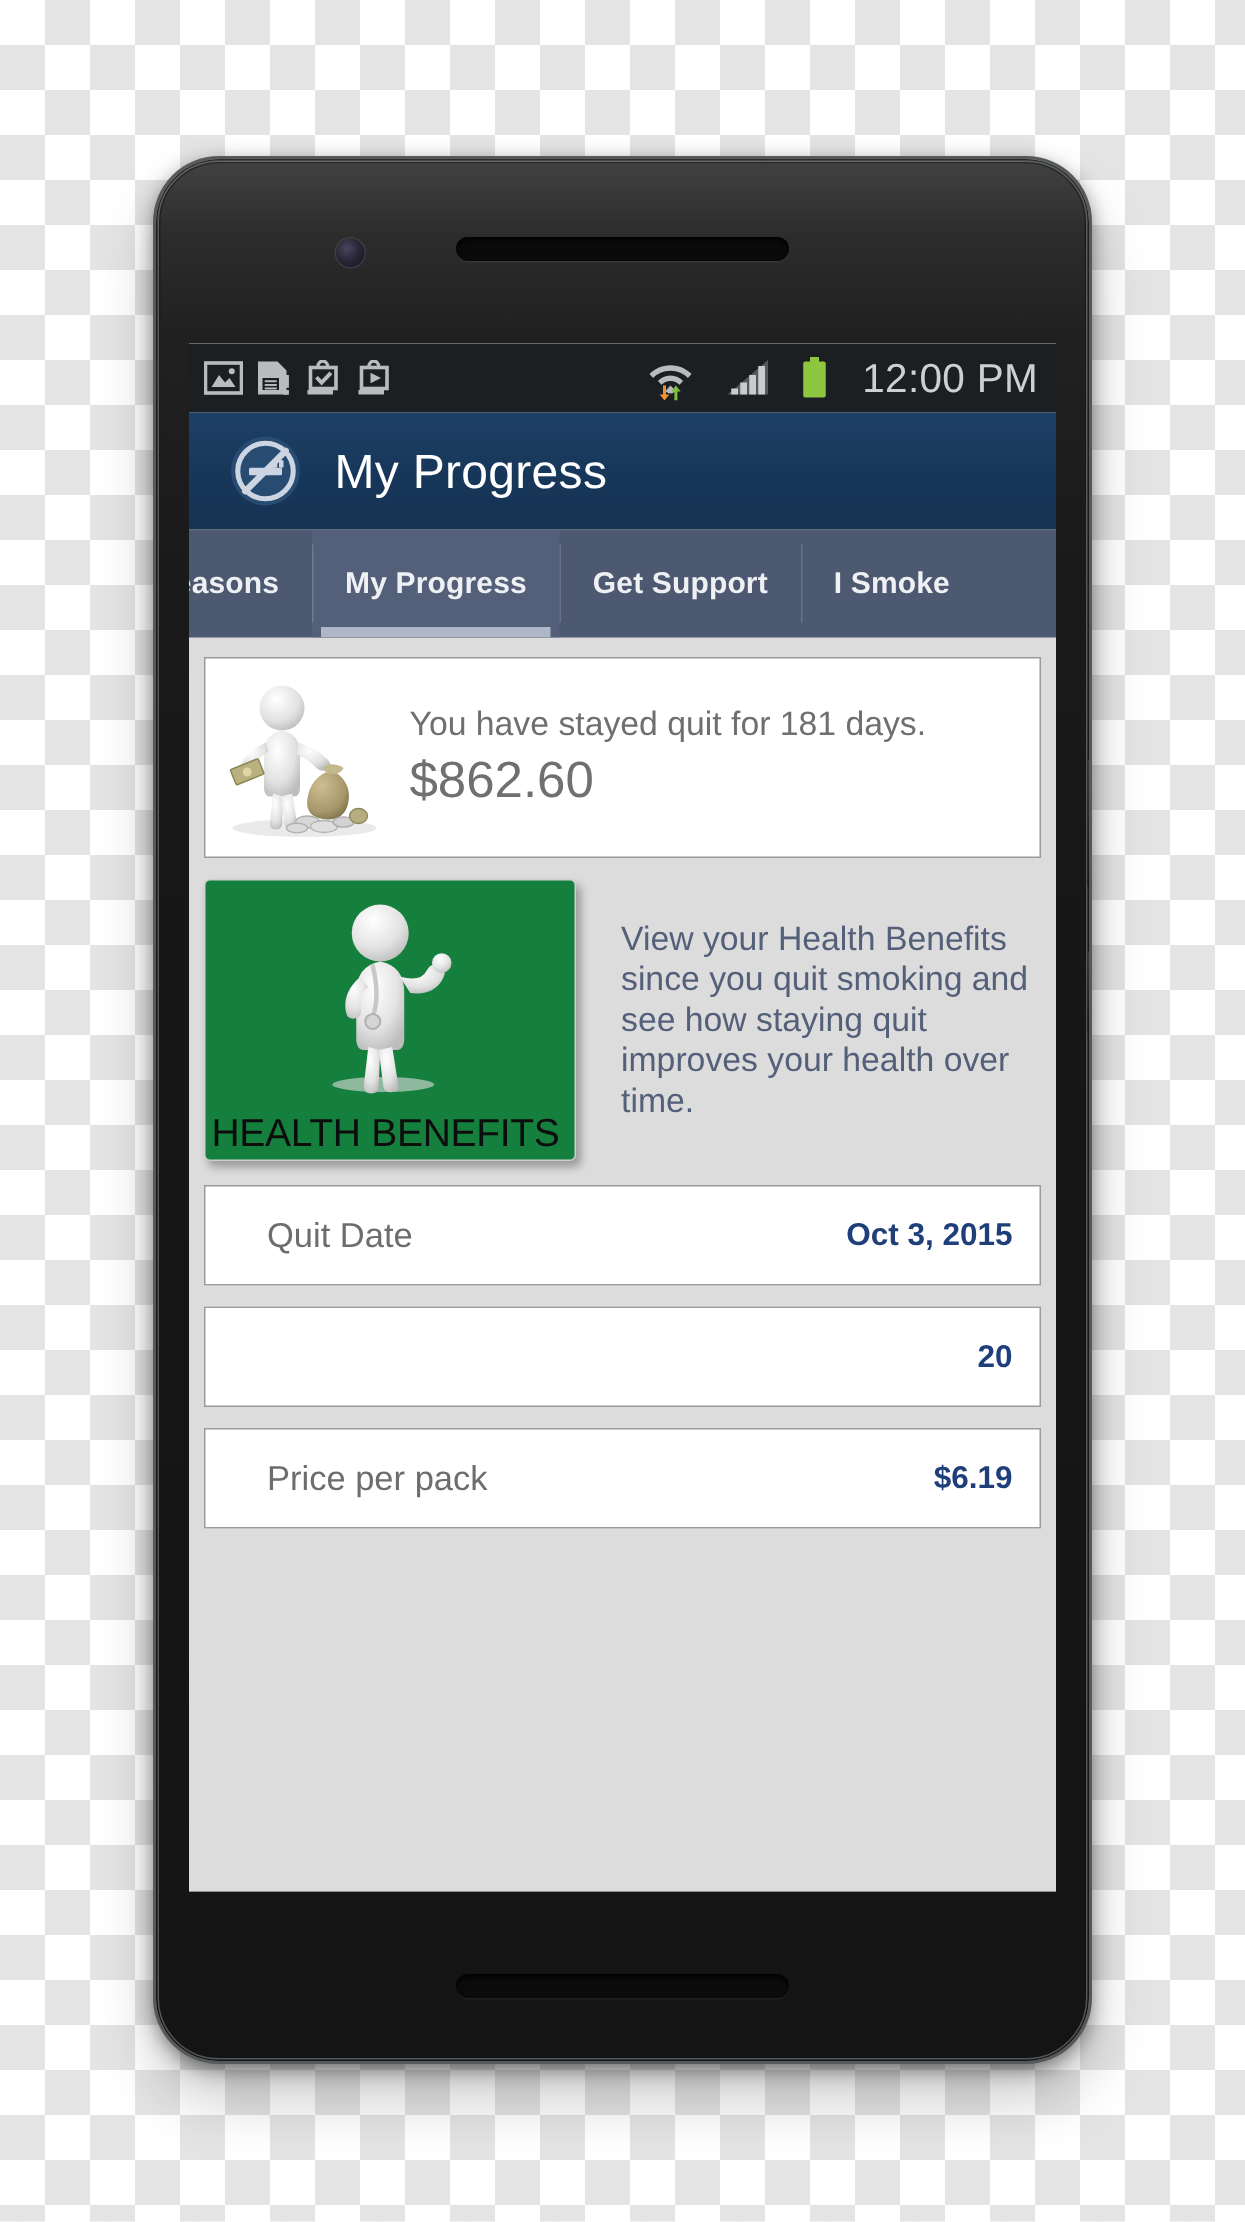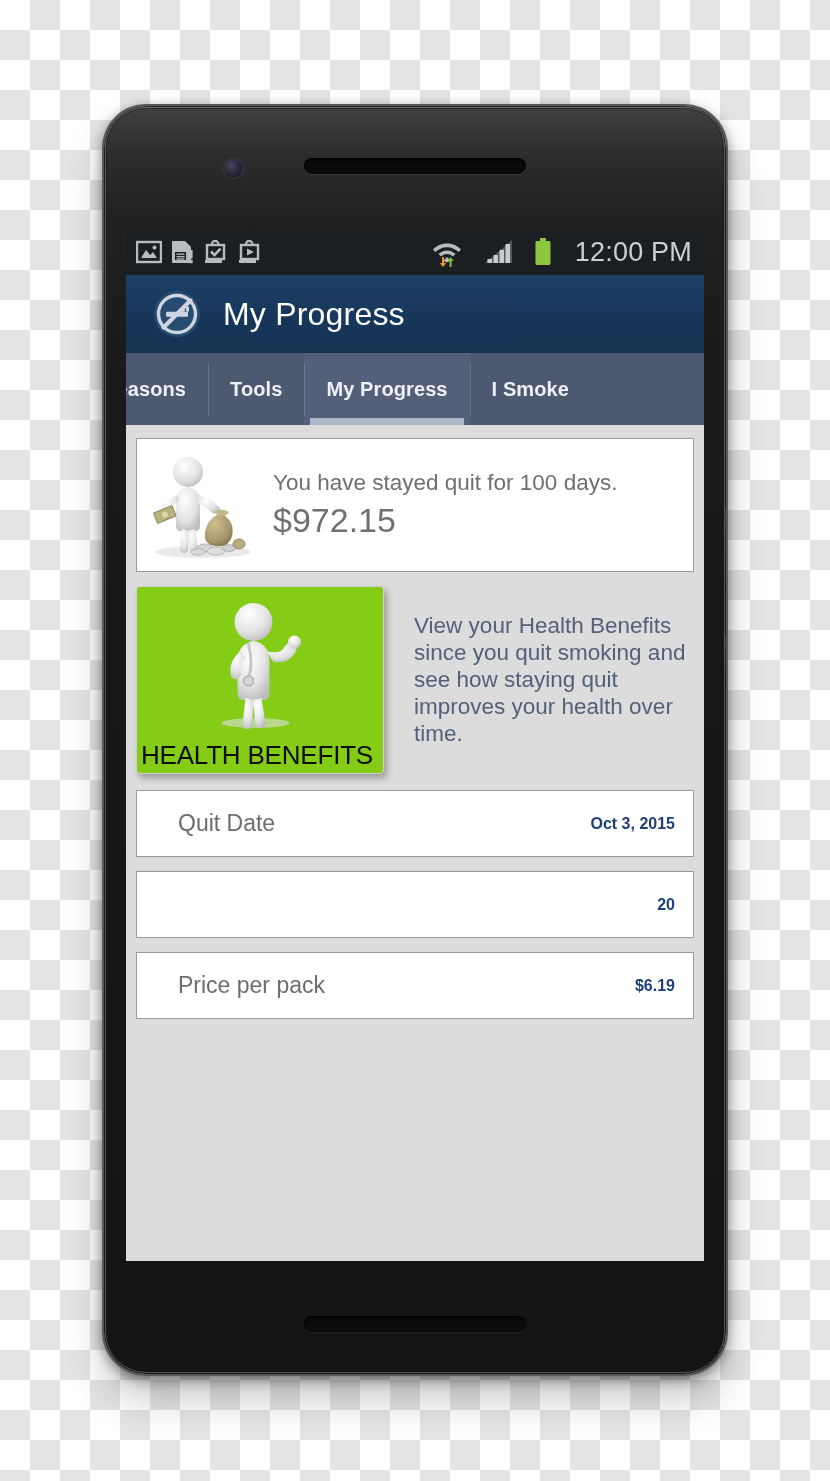--- a/index.html
+++ b/index.html
@@ -224,21 +224,21 @@
   .health-block {
     display: flex;
     align-items: flex-start;
     margin: 4px 0 16px 0;
     position: relative;
   }
   .hb-thumb {
     width: 248px;
     height: 188px;
     flex: none;
-    background: #84cc16;
+    background: #15803d;
     border: 1px solid #cfcfcf;
     border-radius: 4px;
     box-shadow: 3px 4px 6px rgba(0,0,0,0.30);
     position: relative;
     overflow: visible;
     text-align: center;
   }
   .hb-figure {
     position: absolute;
     left: 50%;
@@ -275,21 +275,21 @@
     margin-bottom: 14px;
   }
   .stat-label {
     color: #6d6d6d;
     font-size: 23px;
     margin-left: 23px;
   }
   .stat-value {
     margin-left: auto;
     color: #1f3f7a;
-    font-size: 16px;
+    font-size: 21px;
     font-weight: bold;
     white-space: nowrap;
   }
 </style>
 </head>
 <body>
 
 <div class="device">
   <div class="device-bezel-line"></div>
   <div class="device-inner-sheen"></div>
@@ -372,25 +372,25 @@
         <rect x="33" y="16.6" width="3" height="5.2" rx="1" fill="#cdd5e2"></rect>
         <line x1="10.5" y1="37.5" x2="37.5" y2="10.5" stroke="#cdd5e2" stroke-width="4.2" stroke-linecap="round"></line>
       </svg>
       <div class="app-title">My Progress</div>
     </div>
 
     <div class="tabbar">
       <div class="tab partial-left">
         <span class="tab-label">Reasons</span>
       </div>
-      <div class="tab">
-        <span class="tab-label">Tools</span>
-      </div>
       <div class="tab active">
         <span class="tab-label">My Progress</span>
+      </div>
+      <div class="tab">
+        <span class="tab-label">Get Support</span>
       </div>
       <div class="tab">
         <span class="tab-label">I Smoke</span>
       </div>
     </div>
 
     <div class="content">
 
       <div class="card savings-card">
         <svg class="savings-figure" viewBox="0 0 120 112">
@@ -423,22 +423,22 @@
           <path d="M74 66 q-10 5 -12 17 q-2 12 10 14 q14 2 17 -10 q3 -13 -8 -21 z" fill="url(#bg1)"></path>
           <path d="M72 63 q6 -5 14 0 q-2 4 -7 4 q-5 0 -7 -4 z" fill="#c3b98c"></path>
 
           <ellipse cx="62" cy="99" rx="8" ry="4" fill="#d7d7d7" stroke="#aeaeae" stroke-width="0.9"></ellipse>
           <ellipse cx="73" cy="102" rx="9" ry="4" fill="#dedede" stroke="#b3b3b3" stroke-width="0.9"></ellipse>
           <ellipse cx="86" cy="99" rx="7" ry="3.4" fill="#d2d2d2" stroke="#aaaaaa" stroke-width="0.9"></ellipse>
           <ellipse cx="96" cy="95" rx="6" ry="5" fill="#b7ae7f" stroke="#8e8659" stroke-width="0.9"></ellipse>
           <ellipse cx="55" cy="103" rx="7" ry="3.2" fill="#dadada" stroke="#b0b0b0" stroke-width="0.9"></ellipse>
         </svg>
         <div class="savings-text">
-          <div class="savings-line">You have stayed quit for 100 days.</div>
-          <div class="savings-amount">$972.15</div>
+          <div class="savings-line">You have stayed quit for 181 days.</div>
+          <div class="savings-amount">$862.60</div>
         </div>
       </div>
 
       <div class="health-block">
         <div class="hb-thumb">
           <svg class="hb-figure" viewBox="0 0 125 140">
             <defs>
               <radialGradient id="hg" cx="38%" cy="28%" r="78%">
                 <stop offset="0%" stop-color="#ffffff"></stop>
                 <stop offset="62%" stop-color="#e3e3e3"></stop>

